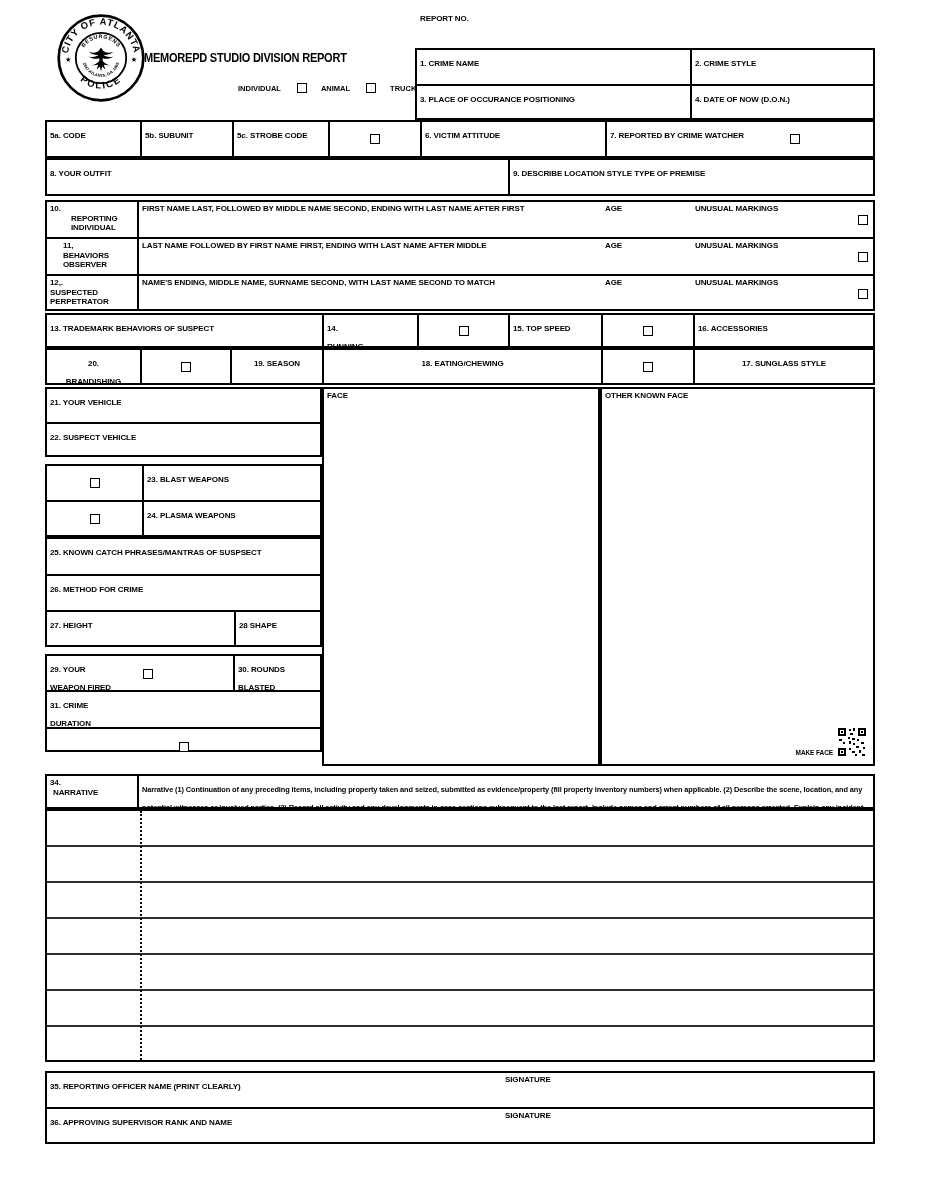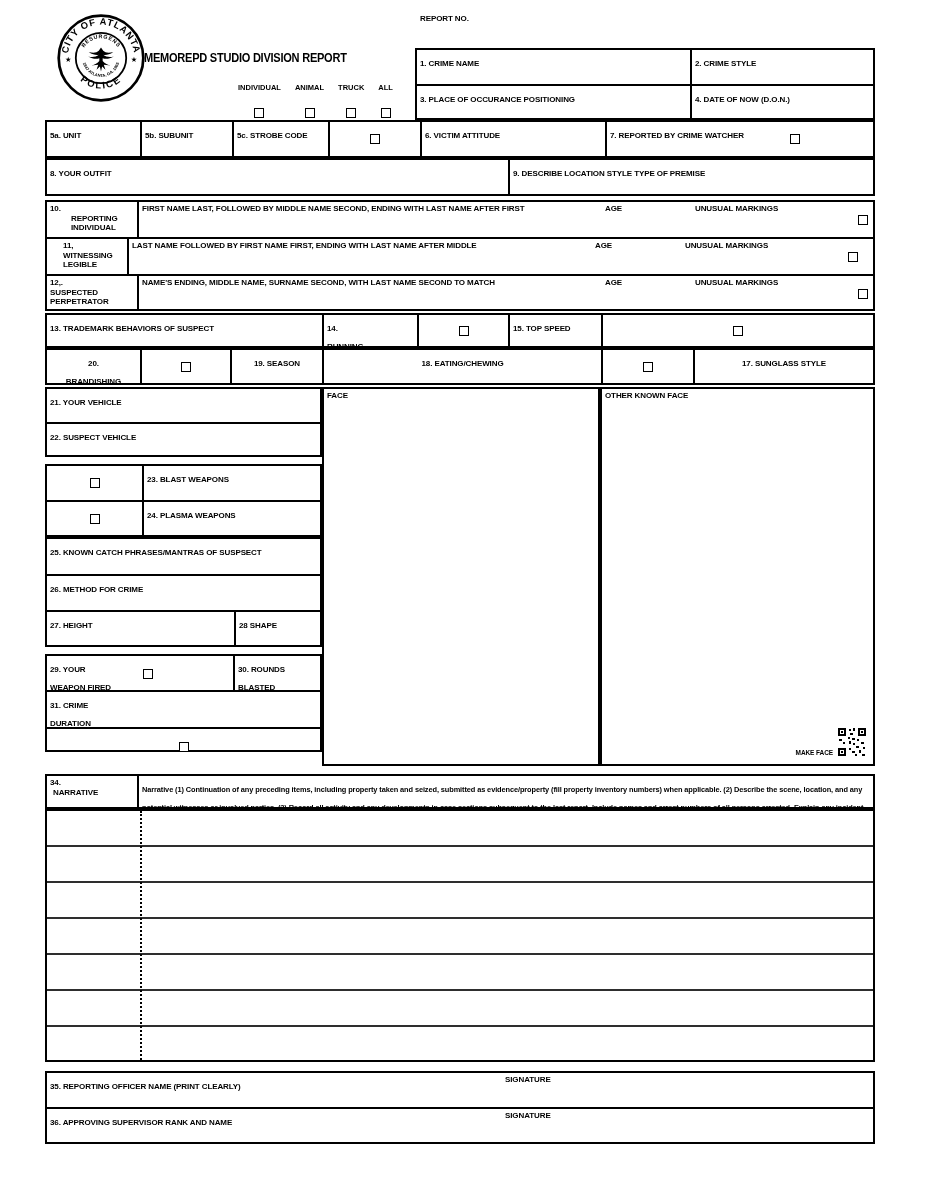--- a/index.html
+++ b/index.html
@@ -16,21 +16,21 @@
   .row{display:flex;box-sizing:border-box;border-bottom:2px solid #000;}
   .row:last-child{border-bottom:0;}
   .row > .cell{border-right:2px solid #000;}
   .row > .cell:last-child{border-right:0;flex:1;}
   .cbcell{display:flex;align-items:center;justify-content:center;padding:0;}
   .cb{display:inline-block;width:10px;height:10px;border:1.5px solid #000;background:#fff;box-sizing:border-box;}
   .cb-abs{position:absolute;}
   .title{font-size:13px;font-weight:bold;letter-spacing:-0.3px;transform:scaleX(0.85);transform-origin:left center;white-space:nowrap;}
   .smallcap{font-size:7.5px;font-weight:bold;}
   .typegroup{display:flex;gap:14px;align-items:flex-start;}
-  .typeopt{display:flex;flex-direction:column;align-items:center;gap:16px;}
+  .typeopt{display:flex;flex-direction:row;align-items:center;gap:16px;}
   .rule{position:absolute;left:0;width:100%;height:0;border-top:2px solid #2e2e2e;}
   .instr{font-size:7.4px;font-weight:bold;line-height:1.3;letter-spacing:-0.1px;}
   .banner{display:flex;align-items:center;justify-content:center;font-size:14px;font-weight:bold;letter-spacing:0.2px;}
 </style>
 </head>
 <body>
 
 <div class="page">
 
   <div class="abs" style="left:56px;top:13px;width:90px;height:90px;">
@@ -99,21 +99,21 @@
         <span class="lbl">3. PLACE OF OCCURANCE POSITIONING</span>
       </div>
       <div class="cell">
         <span class="lbl">4. DATE OF NOW (D.O.N.)</span>
       </div>
     </div>
   </div>
 
   <div class="band" style="left:45px;top:120px;width:830px;height:38px;">
     <div class="cell" style="width:95px;">
-      <span class="lbl">5a. UNIT</span>
+      <span class="lbl">5a. CODE</span>
     </div>
     <div class="cell" style="width:92px;">
       <span class="lbl">5b. SUBUNIT</span>
     </div>
     <div class="cell" style="width:96px;">
       <span class="lbl">5c. STROBE CODE</span>
     </div>
     <div class="cell cbcell" style="width:92px;">
       <span class="cb"></span>
     </div>
@@ -142,23 +142,23 @@
         <span class="lbl" style="display:block;margin-left:21px;">REPORTING INDIVIDUAL</span>
       </div>
       <div class="cell">
         <span class="lbl abs" style="left:3px;top:2px;width:455px;">FIRST NAME LAST, FOLLOWED BY MIDDLE NAME SECOND, ENDING WITH LAST NAME AFTER FIRST</span>
         <span class="lbl abs" style="left:466px;top:2px;">AGE</span>
         <span class="lbl abs" style="left:556px;top:2px;">UNUSUAL MARKINGS</span>
         <span class="cb cb-abs" style="left:719px;top:13px;"></span>
       </div>
     </div>
     <div class="row" style="height:37px;">
-      <div class="cell" style="width:82px;padding-left:16px;">
+      <div class="cell" style="width:92px;padding-left:16px;">
         <span class="lbl" style="display:block;">11,</span>
-        <span class="lbl" style="display:block;">WITNESSING LEGIBLE</span>
+        <span class="lbl" style="display:block;">BEHAVIORS OBSERVER</span>
       </div>
       <div class="cell">
         <span class="lbl abs" style="left:3px;top:2px;width:455px;">LAST NAME FOLLOWED BY FIRST NAME FIRST, ENDING WITH LAST NAME AFTER MIDDLE</span>
         <span class="lbl abs" style="left:466px;top:2px;">AGE</span>
         <span class="lbl abs" style="left:556px;top:2px;">UNUSUAL MARKINGS</span>
         <span class="cb cb-abs" style="left:719px;top:13px;"></span>
       </div>
     </div>
     <div class="row" style="height:33px;">
       <div class="cell" style="width:92px;">
@@ -184,20 +184,23 @@
 OR WALKING</span>
     </div>
     <div class="cell cbcell" style="width:91px;">
       <span class="cb"></span>
     </div>
     <div class="cell" style="width:93px;">
       <span class="lbl">15. TOP SPEED</span>
     </div>
     <div class="cell cbcell" style="width:92px;">
       <span class="cb"></span>
+    </div>
+    <div class="cell">
+      <span class="lbl">16. ACCESSORIES</span>
     </div>
   </div>
 
   <div class="band" style="left:45px;top:348px;width:830px;height:37px;text-align:center;">
     <div class="cell" style="width:95px;">
       <span class="lbl pre">20.
 BRANDISHING
 WEAPONS</span>
     </div>
     <div class="cell cbcell" style="width:90px;">

